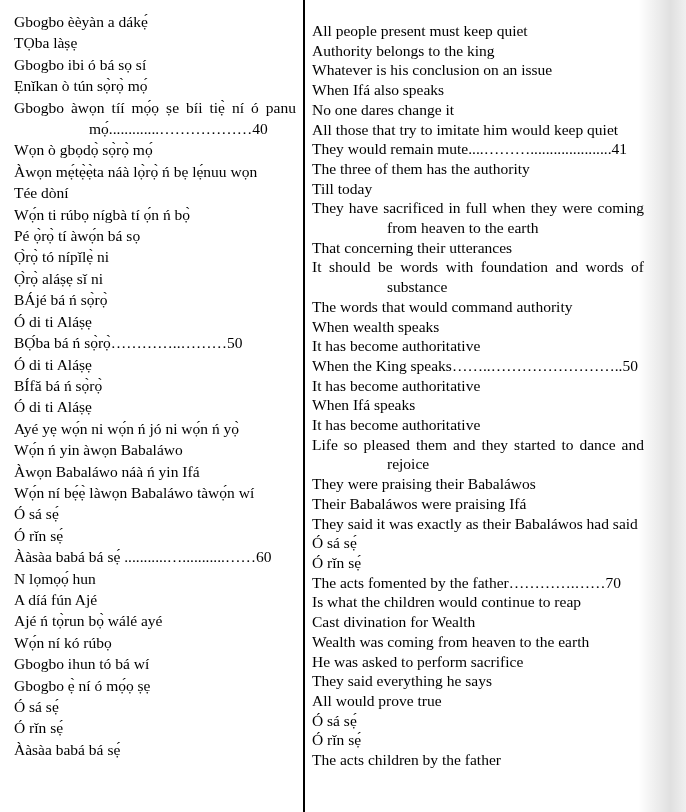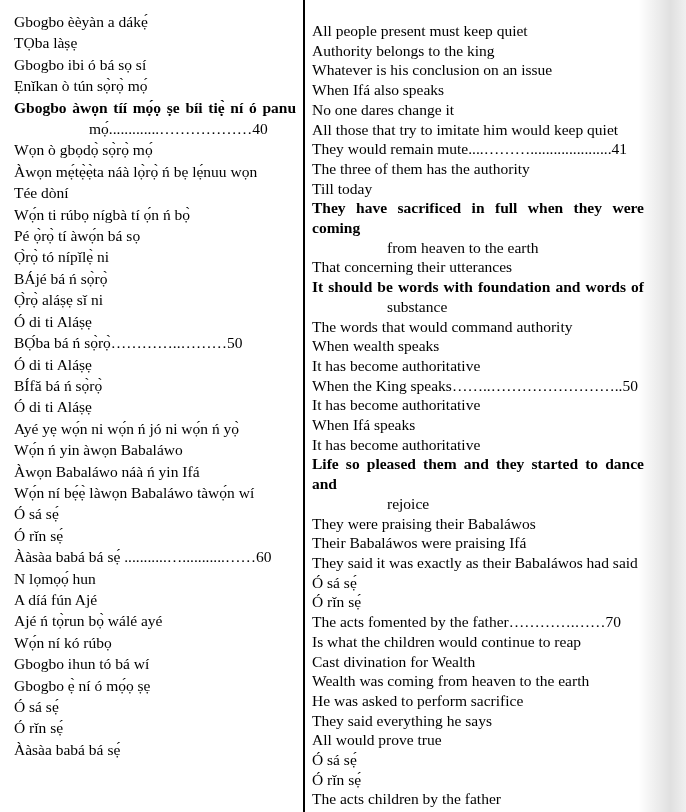--- a/index.html
+++ b/index.html
@@ -41,21 +41,20 @@
     font-size: 15.5px;
     line-height: 19.7px;
   }
   .line {
     white-space: nowrap;
   }
   .line.justify {
     white-space: normal;
     text-align: justify;
     text-align-last: justify;
-    font-weight: bold;
   }
   .line.indent {
     padding-left: 75px;
     font-family: Liberation Serif, serif;
   }
   .edge-shade {
     position: absolute;
     top: 0;
     right: 0;
     width: 48px;
@@ -74,22 +73,22 @@
       <div class="line">Gbogbo ibi ó bá sọ sí</div>
       <div class="line">Ẹnǐkan ò tún sọ̀rọ̀ mọ́</div>
       <div class="line justify">Gbogbo àwọn tíí mọ́ọ ṣe bíi tiẹ̀ ní ó panu</div>
       <div class="line indent">mọ́.............………………40</div>
       <div class="line">Wọn ò gbọdọ̀ sọ̀rọ̀ mọ́</div>
       <div class="line">Àwọn mẹ́tẹ̀ẹ̀ta náà lọ̀rọ̀ ń bẹ lẹ́nuu wọn</div>
       <div class="line">Tée dòní</div>
       <div class="line">Wọ́n ti rúbọ nígbà tí ọ́n ń bọ̀</div>
       <div class="line">Pé ọ̀rọ̀ tí àwọ́n bá sọ</div>
       <div class="line">Ọ̀rọ̀ tó nípǐlẹ̀ ni</div>
+      <div class="line">Ọ̀rọ̀ aláṣẹ sǐ ni</div>
       <div class="line">BÁjé bá ń sọ̀rọ̀</div>
-      <div class="line">Ọ̀rọ̀ aláṣẹ sǐ ni</div>
       <div class="line">Ó di ti Aláṣẹ</div>
       <div class="line">BỌ́ba bá ń sọ̀rọ̀…………..………50</div>
       <div class="line">Ó di ti Aláṣẹ</div>
       <div class="line">BÍfǎ bá ń sọ̀rọ̀</div>
       <div class="line">Ó di ti Aláṣẹ</div>
       <div class="line">Ayé yẹ wọ́n ni wọ́n ń jó ni wọ́n ń yọ̀</div>
       <div class="line">Wọ́n ń yin àwọn Babaláwo</div>
       <div class="line">Àwọn Babaláwo náà ń yin Ifá</div>
       <div class="line">Wọ́n ní bẹ́ẹ̀ làwọn Babaláwo tàwọ́n wí</div>
       <div class="line">Ó sá sẹ́</div>

